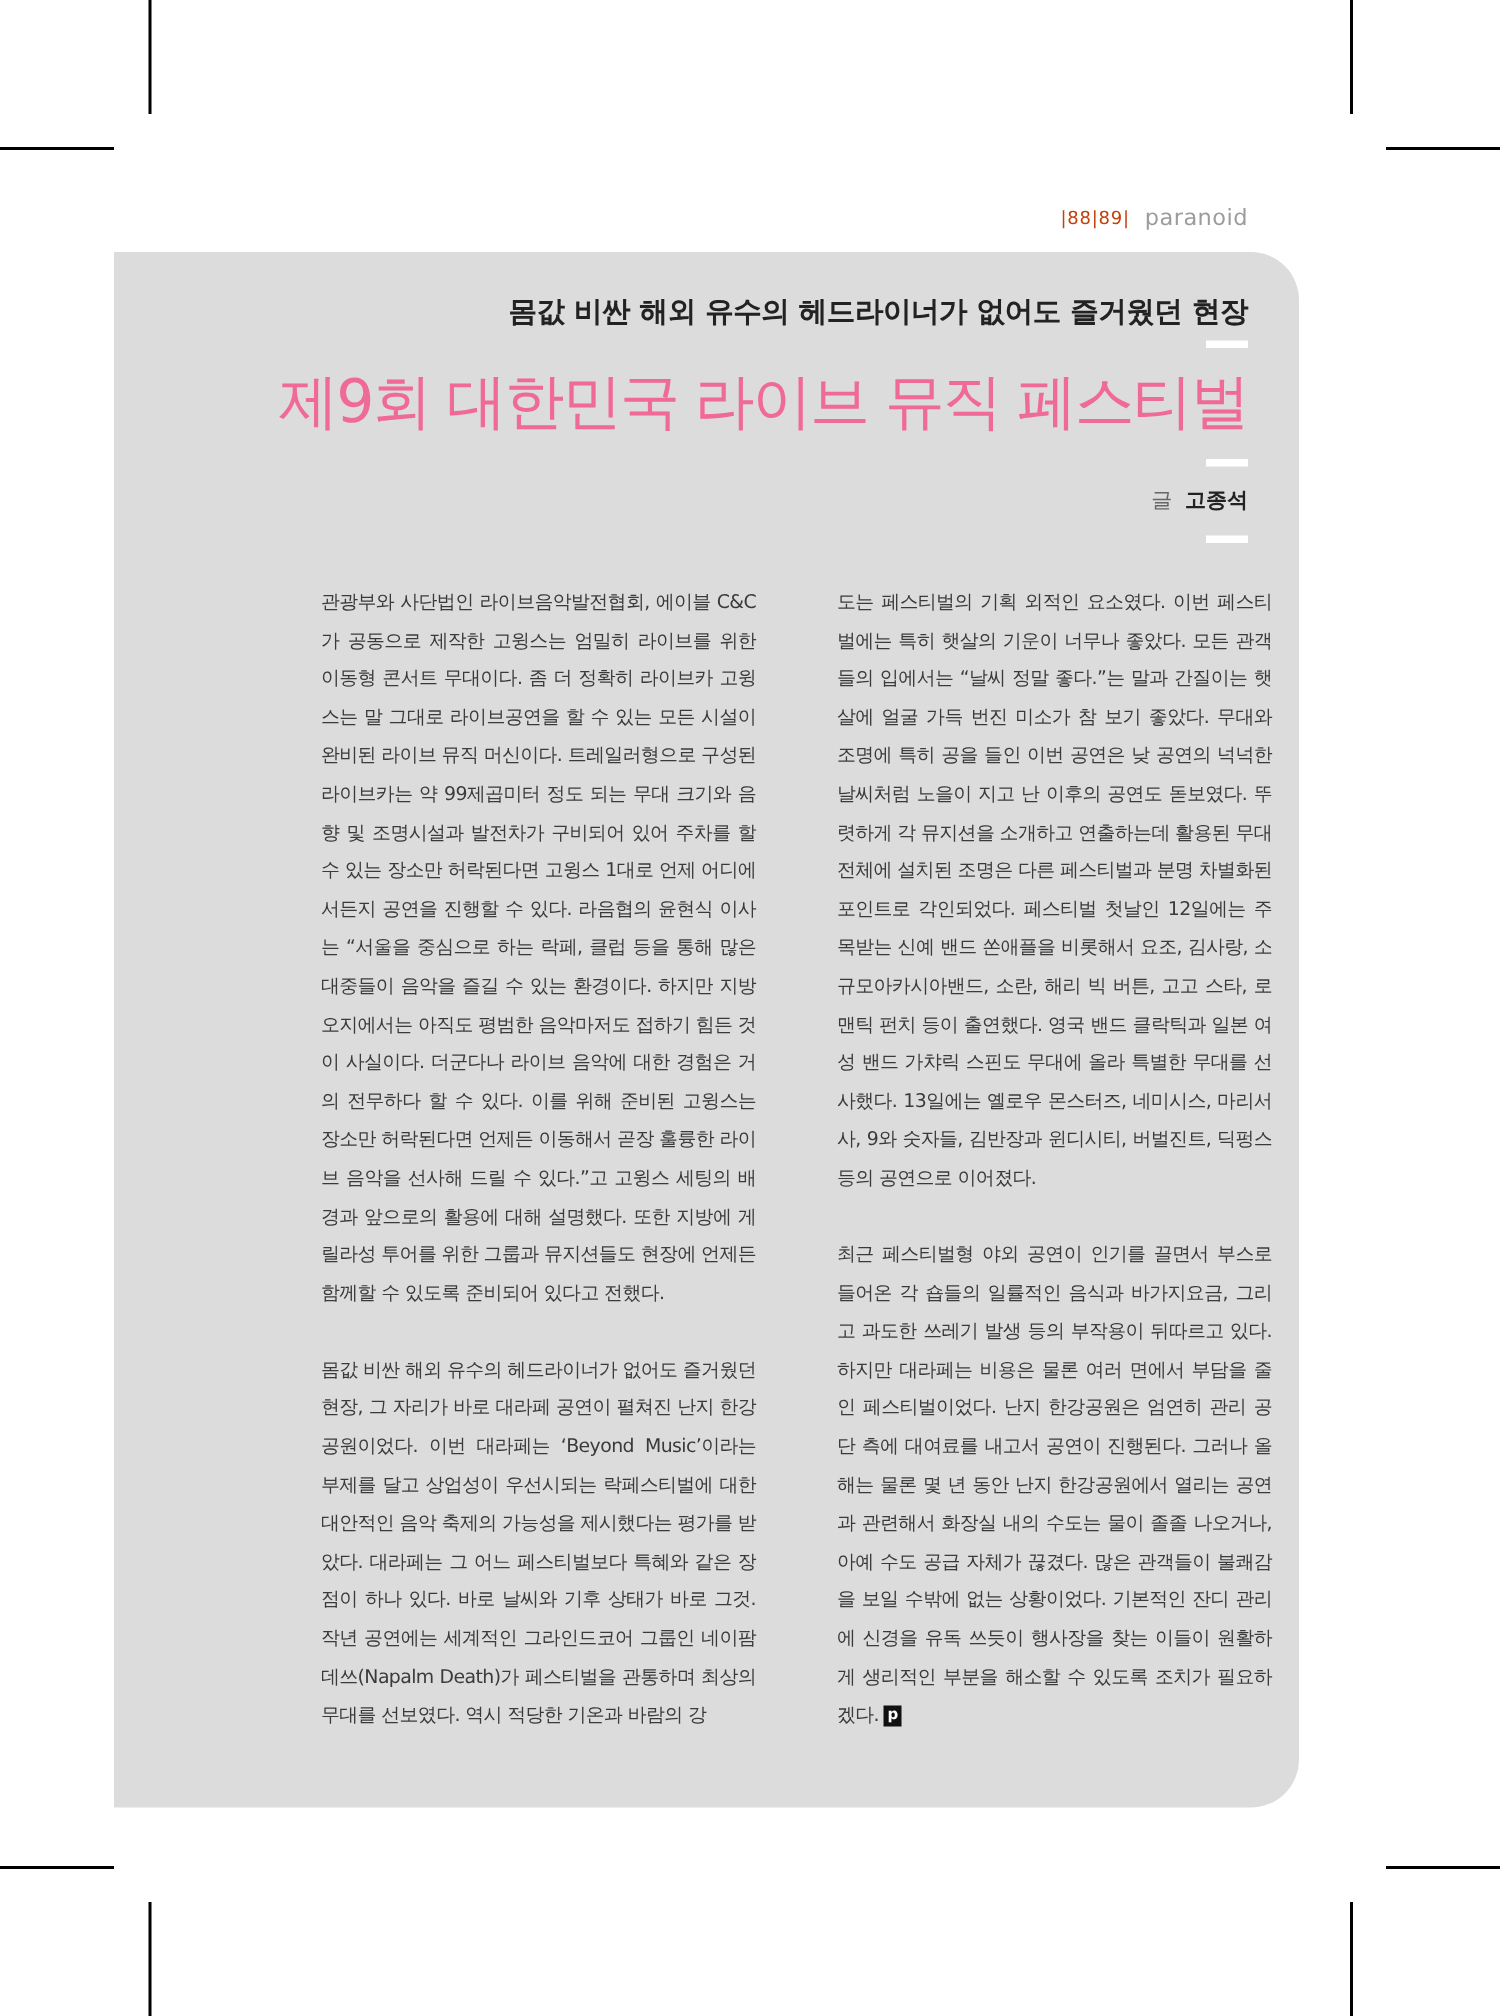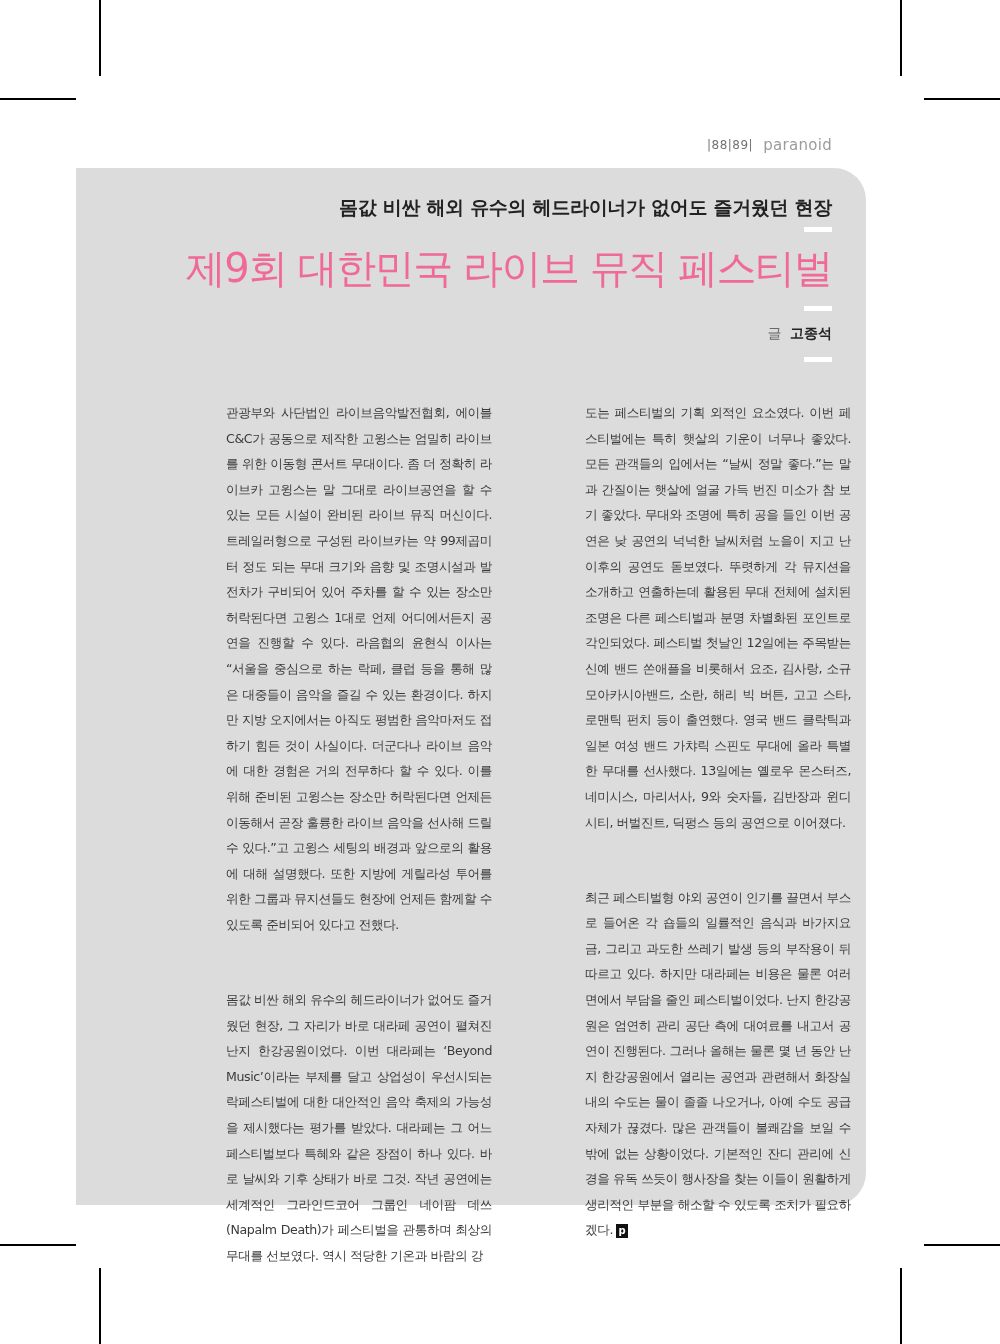--- a/index.html
+++ b/index.html
@@ -5,21 +5,21 @@
   html, body { margin: 0; padding: 0; }
   body {
     width: 1000px; height: 1344px; position: relative; background: #ffffff;
     font-family: "DejaVu Sans", sans-serif; overflow: hidden;
   }
   .crop { position: absolute; background: #000; }
   .folio {
     position: absolute; top: 136px; right: 168px; height: 18px;
     display: flex; align-items: center; gap: 10px; color: #9a9a9a;
   }
-  .folio .pages { font-size: 12px; letter-spacing: 0.5px; color: #737373; font-family: "DejaVu Sans", sans-serif; }
+  .folio .pages { font-size: 12px; letter-spacing: 0.5px; color: #c2410c; font-family: "DejaVu Sans", sans-serif; }
   .folio .brand { font-size: 15px; font-weight: normal; color: #9c9c9c; letter-spacing: 0.3px; font-family: "DejaVu Sans", sans-serif; }
   .panel {
     position: absolute; left: 76px; top: 168px; width: 790px; height: 1037px;
     background: #dcdcdc; border-radius: 0 32px 32px 0;
   }
   .subtitle {
     position: absolute; right: 168px; top: 195px; font-size: 19px; color: #222;
     font-weight: bold; letter-spacing: -0.3px;
   }
   .bar { position: absolute; right: 168px; width: 28px; height: 5px; background: #fff; }
@@ -28,22 +28,22 @@
     color: #f06a98; letter-spacing: -1.5px; line-height: 56px; white-space: nowrap;
   }
   .byline { position: absolute; right: 168px; top: 325px; font-size: 14px; color: #333; }
   .byline .by-label { color: #666; font-weight: normal; margin-right: 4px; }
   .byline .by-name { font-weight: bold; color: #222; }
   .col {
     position: absolute; top: 388px; width: 290px; font-size: 12.6px; line-height: 25.6px;
     color: #3a3a3a; text-align: justify; letter-spacing: -0.4px;
   }
   .col.left { left: 214px; }
-  .col.right { left: 573px; }
-  .col p { margin: 12px; }
+  .col.right { left: 558px; }
+  .col p { margin: 0; }
   .col h3 { margin: 0; font-size: 12.6px; color: #ee5f92; font-weight: normal; line-height: 25.6px; }
   .gap { height: 25.6px; }
   .end-mark {
     display: inline-block; width: 12px; height: 14px; background: #111; color: #fff;
     font-size: 10px; line-height: 14px; text-align: center; font-weight: bold; vertical-align: middle;
     margin-left: 3px;
   }
 </style>
 </head>
 <body>

